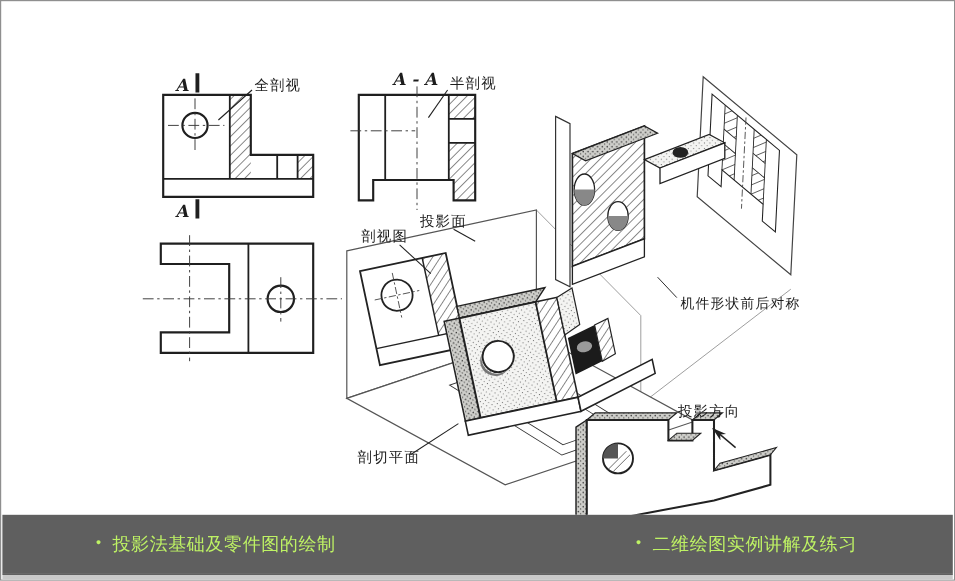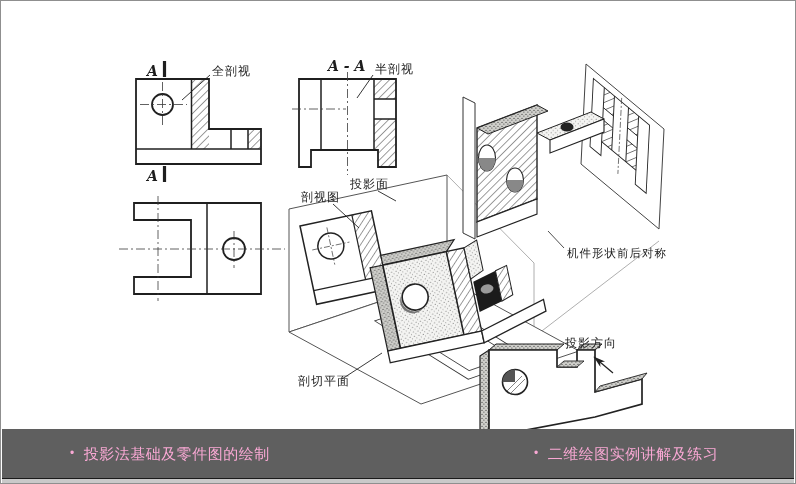--- a/index.html
+++ b/index.html
@@ -11,22 +11,22 @@
   .draw-area{position:absolute;left:0;top:0;}
   svg text{fill:#1d1d1d;}
   .cjk-label{font-family:"DejaVu Serif", serif;font-size:12px;letter-spacing:1px;}
   .mark{font-family:"DejaVu Serif", serif;font-style:italic;font-size:14px;font-weight:bold;}
   .footer-bar{
     position:absolute;left:1px;right:1px;top:428px;height:49px;
     background:#5f5f5f;
   }
   .footer-item{
     position:absolute;top:0;height:49px;line-height:49px;
-    color:#f9a8d4;font-family:"Liberation Sans", sans-serif;font-size:15px;
-    white-space:nowrap;letter-spacing:0.5px;
+    color:#bef264;font-family:"Liberation Sans", sans-serif;font-size:15px;
+    white-space:nowrap;letter-spacing:0.5px;margin-left:10px;
   }
   .footer-item .blt{font-size:12px;margin-right:9px;position:relative;top:-2px;}
   .footer-line{position:absolute;left:1px;right:1px;top:477px;height:1px;background:#1a1a1a;}
   .footer-strip{position:absolute;left:1px;right:1px;top:478px;height:5px;background:#c9c9c9;}
 </style>
 </head>
 <body>
 
 <div class="page">
 
@@ -201,19 +201,19 @@
       <line x1="510" y1="392" x2="524" y2="378" stroke="#666" stroke-width="0.8"></line>
     </g>
     <text class="cjk-label" x="564" y="346">投影方向</text>
     <line x1="612" y1="372" x2="593" y2="356" stroke="#222" stroke-width="1.2" marker-end="url(#ah)"></line>
   </svg>
 
   <div class="footer-bar">
     <span class="footer-item" style="left:68px">
       <span class="blt">•</span><span>投影法基础及零件图的绘制</span>
     </span>
-    <span class="footer-item" style="left:532px">
+    <span class="footer-item" style="left:518px">
       <span class="blt">•</span><span>二维绘图实例讲解及练习</span>
     </span>
   </div>
   <div class="footer-line"></div>
   <div class="footer-strip"></div>
 </div>
 
 </body></html>

